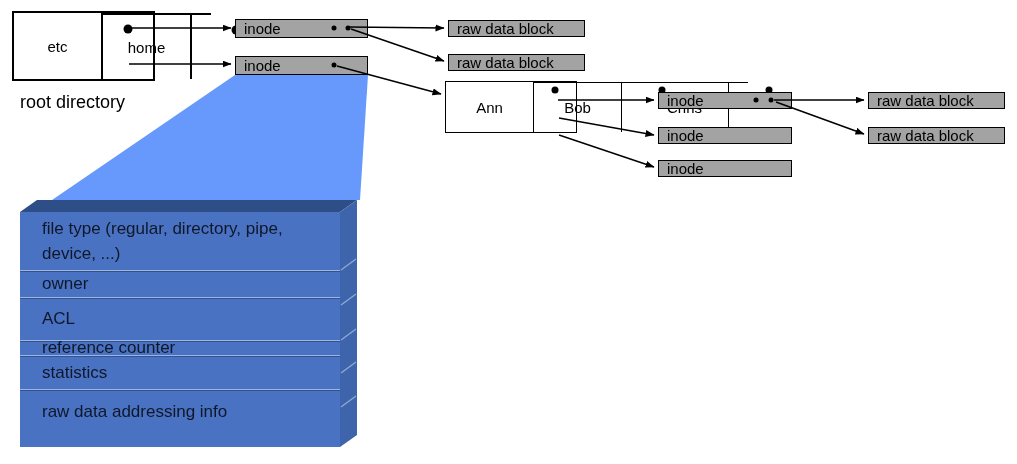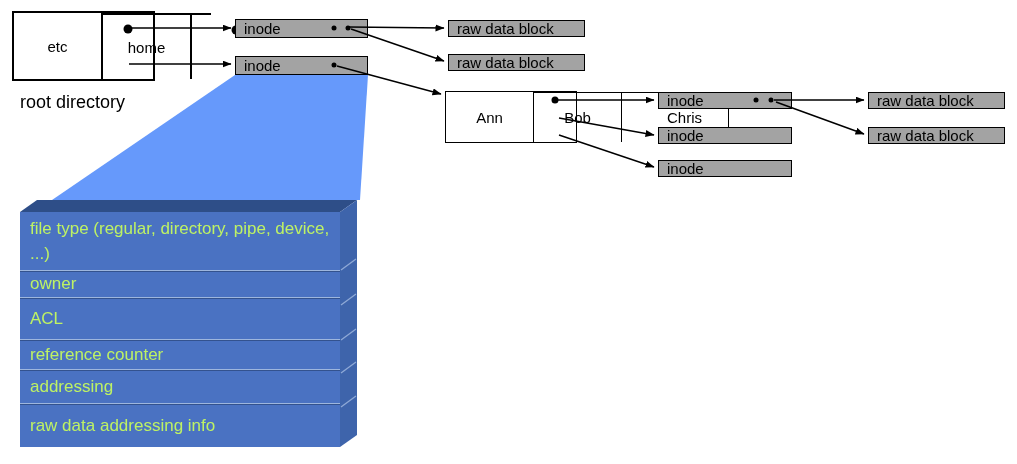--- a/index.html
+++ b/index.html
@@ -29,32 +29,32 @@
   .dtable .trow + .trow{border-top:2px solid #000;gap:19px;}
   .dtable .ncell{display:flex;align-items:center;justify-content:center;border-right:2px solid #000;box-sizing:border-box;}
   .dtable .pcell{flex:1;position:relative;}
   .dtable.thin{border-width:1.5px;}
   .dtable.thin .trow + .trow{border-top-width:1.5px;}
   .dtable.thin .ncell{border-right-width:1.5px;}
 
   #root-table{left:12px;top:11px;width:143px;height:70px;font-size:15px;}
   #root-table .ncell{width:89px;}
 
-  #users-table{left:445px;top:91px;width:132px;height:52px;font-size:15px;}
+  #users-table{left:445px;top:81px;width:132px;height:52px;font-size:15px;}
   #users-table .ncell{width:88px;}
 
   #root-caption{position:absolute;left:20px;top:92px;font-size:18px;z-index:2;white-space:nowrap;}
 
   
   #inode-detail{
     position:absolute;left:20px;top:212px;width:320px;height:235px;background:#4a72c2;
     z-index:1;box-sizing:border-box;display:flex;flex-direction:column;
   }
   #inode-detail .drow{
-    color:#bef264;font-size:17px;padding-left:10px;box-sizing:border-box;
+    color:#0f172a;font-size:17px;padding-left:22px;box-sizing:border-box;
     display:flex;align-items:center;overflow:hidden;
   }
   #inode-detail .drow + .drow{
     border-top:1px solid #9db6de;
     box-shadow:inset 0 1px 0 #33528e;
   }
   #inode-detail .drow.wrap{display:block;padding-top:4px;line-height:25px;padding-right:4px;}
 </style>
 </head>
 <body>
@@ -144,22 +144,22 @@
     <span>raw data block</span>
   </div>
   <div class="pbox" style="left:868px;top:127px;width:137px;height:17px;">
     <span>raw data block</span>
   </div>
 
   <div id="inode-detail">
     <div class="drow wrap" style="height:58px;">file type (regular, directory, pipe, device, ...)</div>
     <div class="drow" style="height:27px;">owner</div>
     <div class="drow" style="height:43px;">ACL</div>
-    <div class="drow" style="height:30px;">reference counter</div>
-    <div class="drow" style="height:34px;">addressing</div>
+    <div class="drow" style="height:15px;">reference counter</div>
+    <div class="drow" style="height:34px;">statistics</div>
     <div class="drow" style="height:44px;">raw data addressing info</div>
   </div>
 
   <svg class="layer fg" width="1017" height="464" viewBox="0 0 1017 464">
     <defs>
       <marker id="ah" markerUnits="userSpaceOnUse" markerWidth="10" markerHeight="8" refX="8.5" refY="3.5" orient="auto">
         <path d="M0,0 L9,3.5 L0,7 Z" fill="#000"></path>
       </marker>
     </defs>
     <g stroke="#000" stroke-width="1.4" marker-end="url(#ah)">

